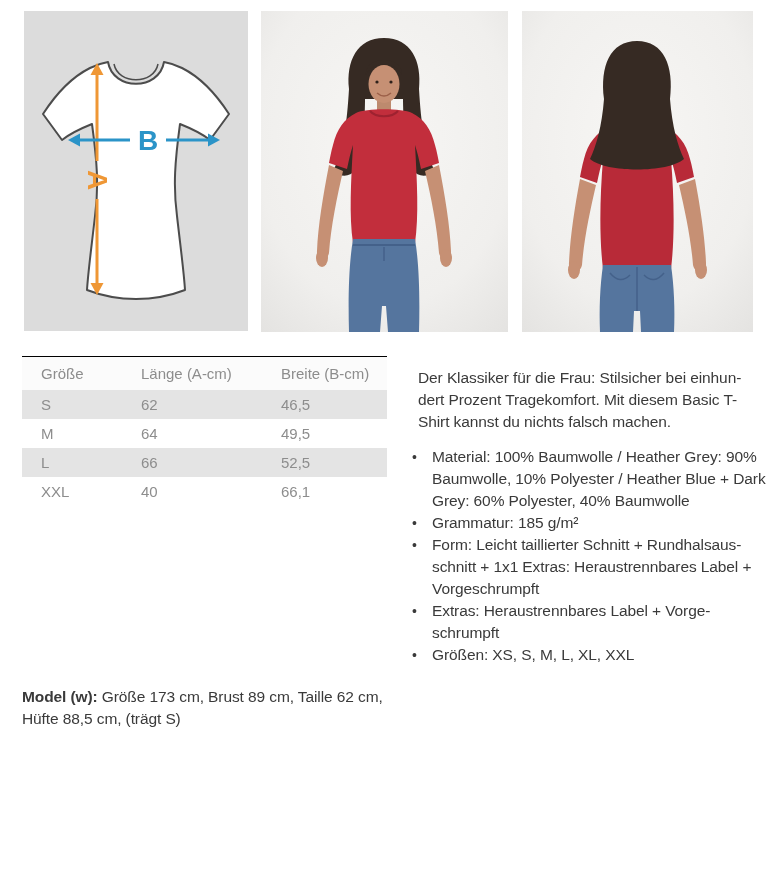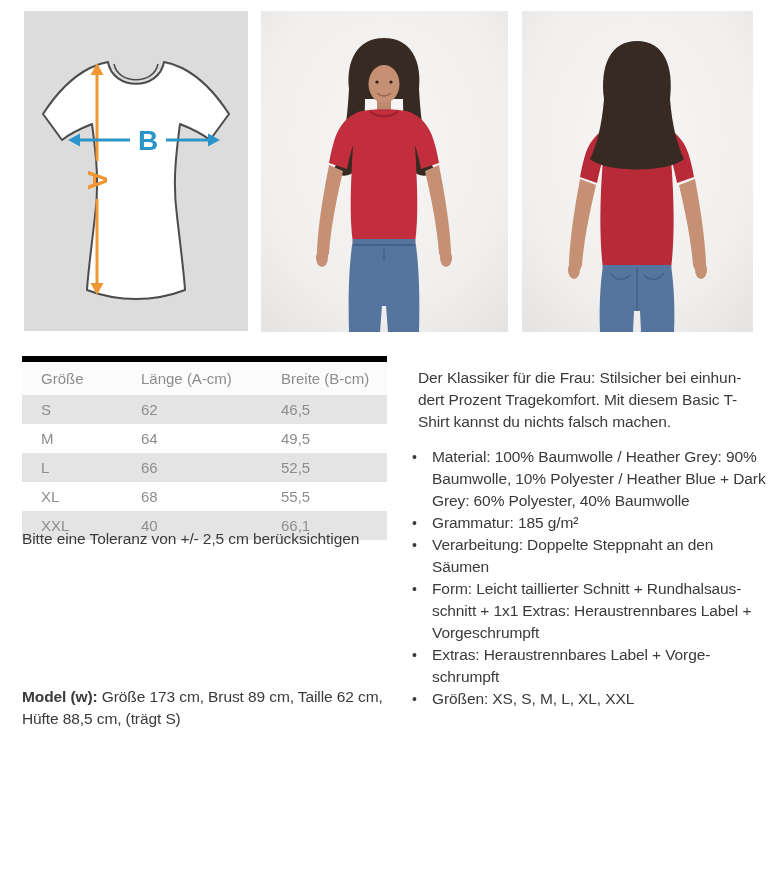--- a/index.html
+++ b/index.html
@@ -10,21 +10,21 @@
   .tile { position:absolute; top:11px; }
   .tile svg { display:block; }
   #diagram-tile { left:24px; width:224px; height:320px; }
   #photo-front-tile { left:261px; width:247px; height:321px; }
   #photo-back-tile { left:522px; width:231px; height:321px; }
 
   
   .table-block { position:absolute; left:22px; top:356px; width:365px; }
   table.size-table {
     border-collapse:collapse; width:100%;
-    font-size:15px; color:#8d8d8d; border-top:6px solid #000000;
+    font-size:15px; color:#8d8d8d; border-top:1px solid #000000;
   }
   .size-table th { font-weight:normal; text-align:left; height:31px; background:#fbfbfb; }
   .size-table td { height:27px; }
   .size-table th:first-child, .size-table td:first-child { padding-left:19px; }
   .size-table tbody tr:nth-child(odd) { background:#e4e4e4; }
 
   .tolerance {
     position:absolute; left:22px; top:528px; width:390px;
     font-size:15.5px; line-height:22px; letter-spacing:-0.1px;
   }
@@ -174,42 +174,35 @@
           <td>M</td>
           <td>64</td>
           <td>49,5</td>
         </tr>
         <tr>
           <td>L</td>
           <td>66</td>
           <td>52,5</td>
         </tr>
         <tr>
-          <td>XL</td>
-          <td>68</td>
-          <td>55,5</td>
-        </tr>
-        <tr>
           <td>XXL</td>
           <td>40</td>
           <td>66,1</td>
         </tr>
       </tbody>
     </table>
   </div>
 
-  <div class="tolerance">Bitte eine Toleranz von +/- 2,5 cm berücksichtigen</div>
 
   <div class="model-info"><span class="model-label">Model (w):</span><span> Größe 173 cm, Brust 89 cm, Taille 62 cm, Hüfte 88,5 cm, (trägt S)</span></div>
 
   <div class="description">
     <p>Der Klassiker für die Frau: Stilsicher bei einhun­dert Prozent Tragekomfort. Mit diesem Basic T-Shirt kannst du nichts falsch machen.</p>
     <ul>
       <li>Material: 100% Baumwolle / Heather Grey: 90% Baumwolle, 10%  Polyester / Heather Blue + Dark Grey: 60% Polyester, 40% Baum­wolle</li>
       <li>Grammatur: 185 g/m²</li>
-      <li>Verarbeitung: Doppelte Steppnaht an den Säumen</li>
       <li>Form: Leicht taillierter Schnitt + Rundhalsaus­schnitt + 1x1 Extras: Heraustrennbares Label + Vorgeschrumpft</li>
       <li>Extras: Heraustrennbares Label + Vorge­schrumpft</li>
       <li>Größen: XS, S, M, L, XL, XXL</li>
     </ul>
   </div>
 
 </div>
 
 </body></html>

